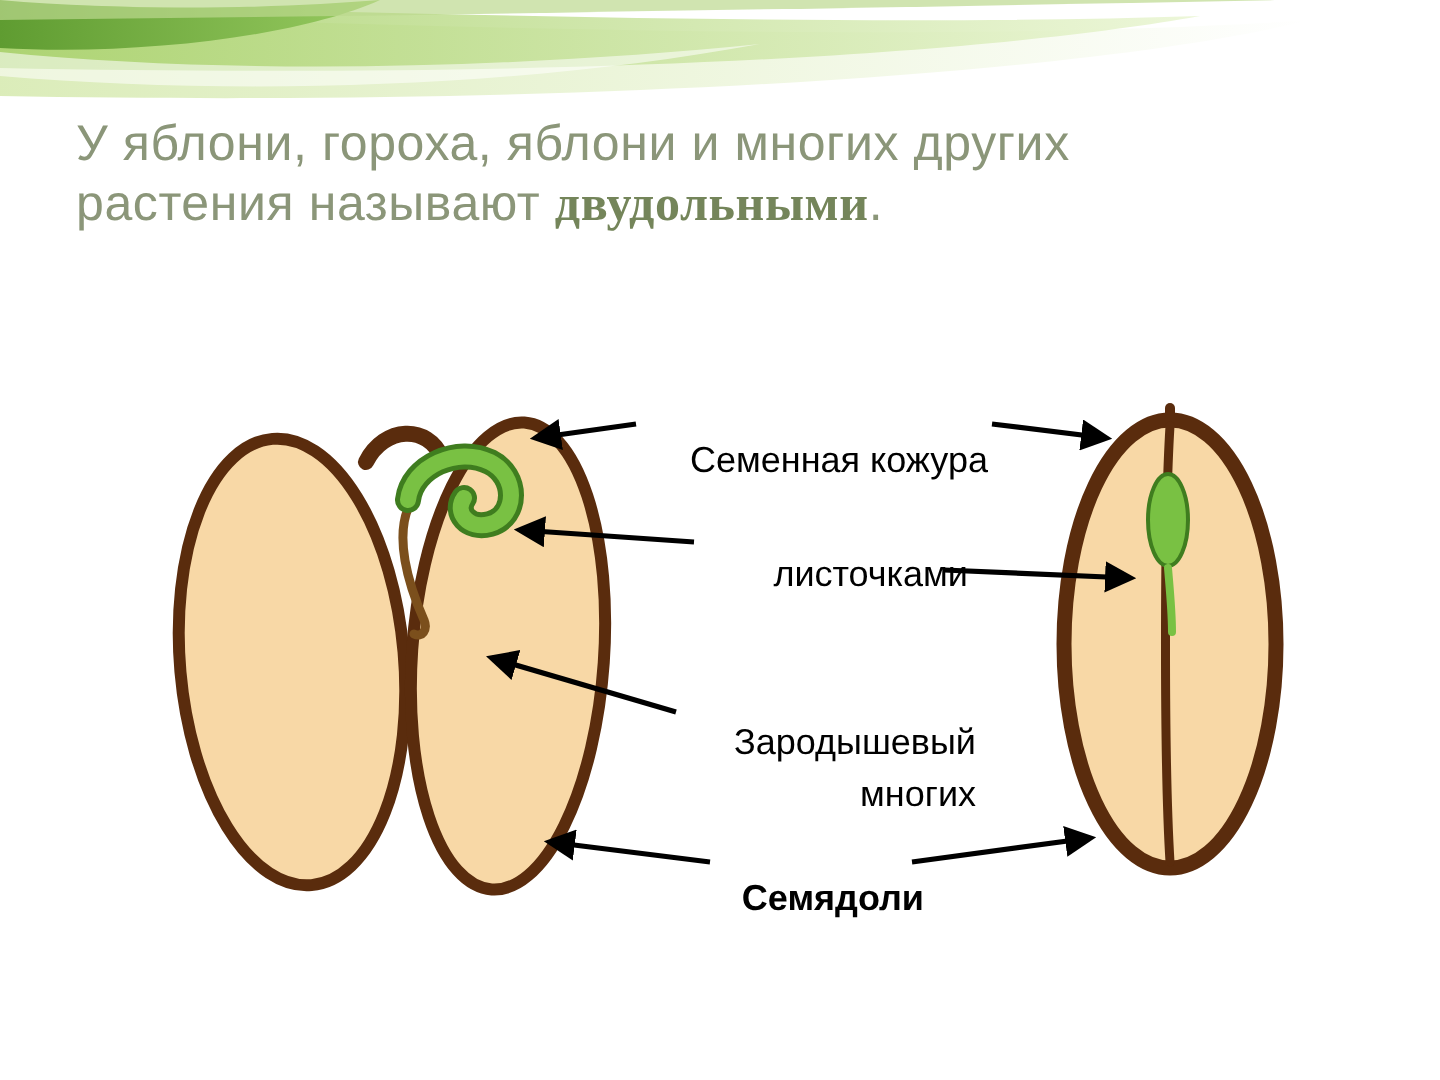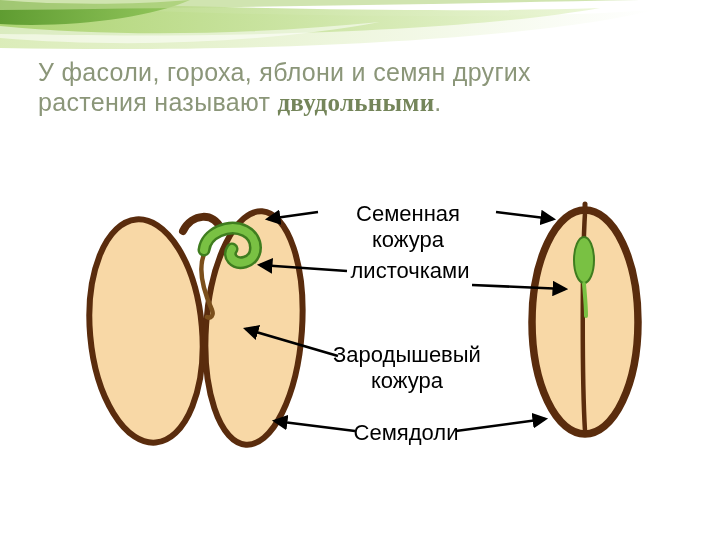--- a/index.html
+++ b/index.html
@@ -25,27 +25,27 @@
   .arrow-line  { stroke: var(--arrow); stroke-width: 2.6; fill: none; }
 
   
   .intro {
     position: absolute; left: 38px; top: 57px; width: 620px;
     font-size: 25px; line-height: 30px; letter-spacing: 0.3px;
     color: var(--title_text);
   }
   .intro .bold { font-weight: bold; color: var(--title_bold); font-family: Liberation Serif, serif; }
   .label {
-    position: absolute; text-align: center;
-    font-size: 22px; line-height: 26px; color: var(--label_text);
+    position: absolute; text-align: right;
+    font-size: 18px; line-height: 26px; color: var(--label_text); margin-top: 16px;
   }
   .label-seed-coat   { left: 322px; top: 201px; width: 172px; }
   .label-bud         { left: 336px; top: 258px; width: 148px; }
   .label-root        { left: 326px; top: 342px; width: 162px; }
-  .label-cotyledons  { left: 350px; top: 420px; width: 112px; }
+  .label-cotyledons  { left: 350px; top: 420px; width: 112px; font-weight: bold; }
 </style>
 </head>
 <body>
 
 <div>
 
   <svg class="scene" viewBox="0 0 720 540" xmlns="http://www.w3.org/2000/svg">
     <defs>
       <linearGradient id="gDark" x1="0%" y1="0%" x2="100%" y2="0%">
         <stop offset="0" stop-color="#5f9c31"></stop>
@@ -94,31 +94,31 @@
       <path class="arrow-line" marker-end="url(#ah)" d="M496,212 L553,219"></path>
       <path class="arrow-line" marker-end="url(#ah)" d="M347,271 L260,265"></path>
       <path class="arrow-line" marker-end="url(#ah)" d="M472,285 L565,289"></path>
       <path class="arrow-line" marker-end="url(#ah)" d="M338,356 L246,329"></path>
       <path class="arrow-line" marker-end="url(#ah)" d="M355,431 L275,421"></path>
       <path class="arrow-line" marker-end="url(#ah)" d="M456,431 L545,419"></path>
     </g>
   </svg>
 
   <div class="intro">
-    <div>У фасоли, гороха, яблони и семян других</div>
+    <div>У яблони, гороха, яблони и многих других</div>
     <div><span>растения называют </span><span class="bold">двудольными</span><span>.</span></div>
   </div>
 
   <div class="label label-seed-coat">
     <div>Семенная кожура</div>
   </div>
   <div class="label label-bud">
     <div>листочками</div>
   </div>
   <div class="label label-root">
     <div>Зародышевый</div>
-    <div>кожура</div>
+    <div>многих</div>
   </div>
   <div class="label label-cotyledons">
     <div>Семядоли</div>
   </div>
 
 </div>
 
 </body></html>

